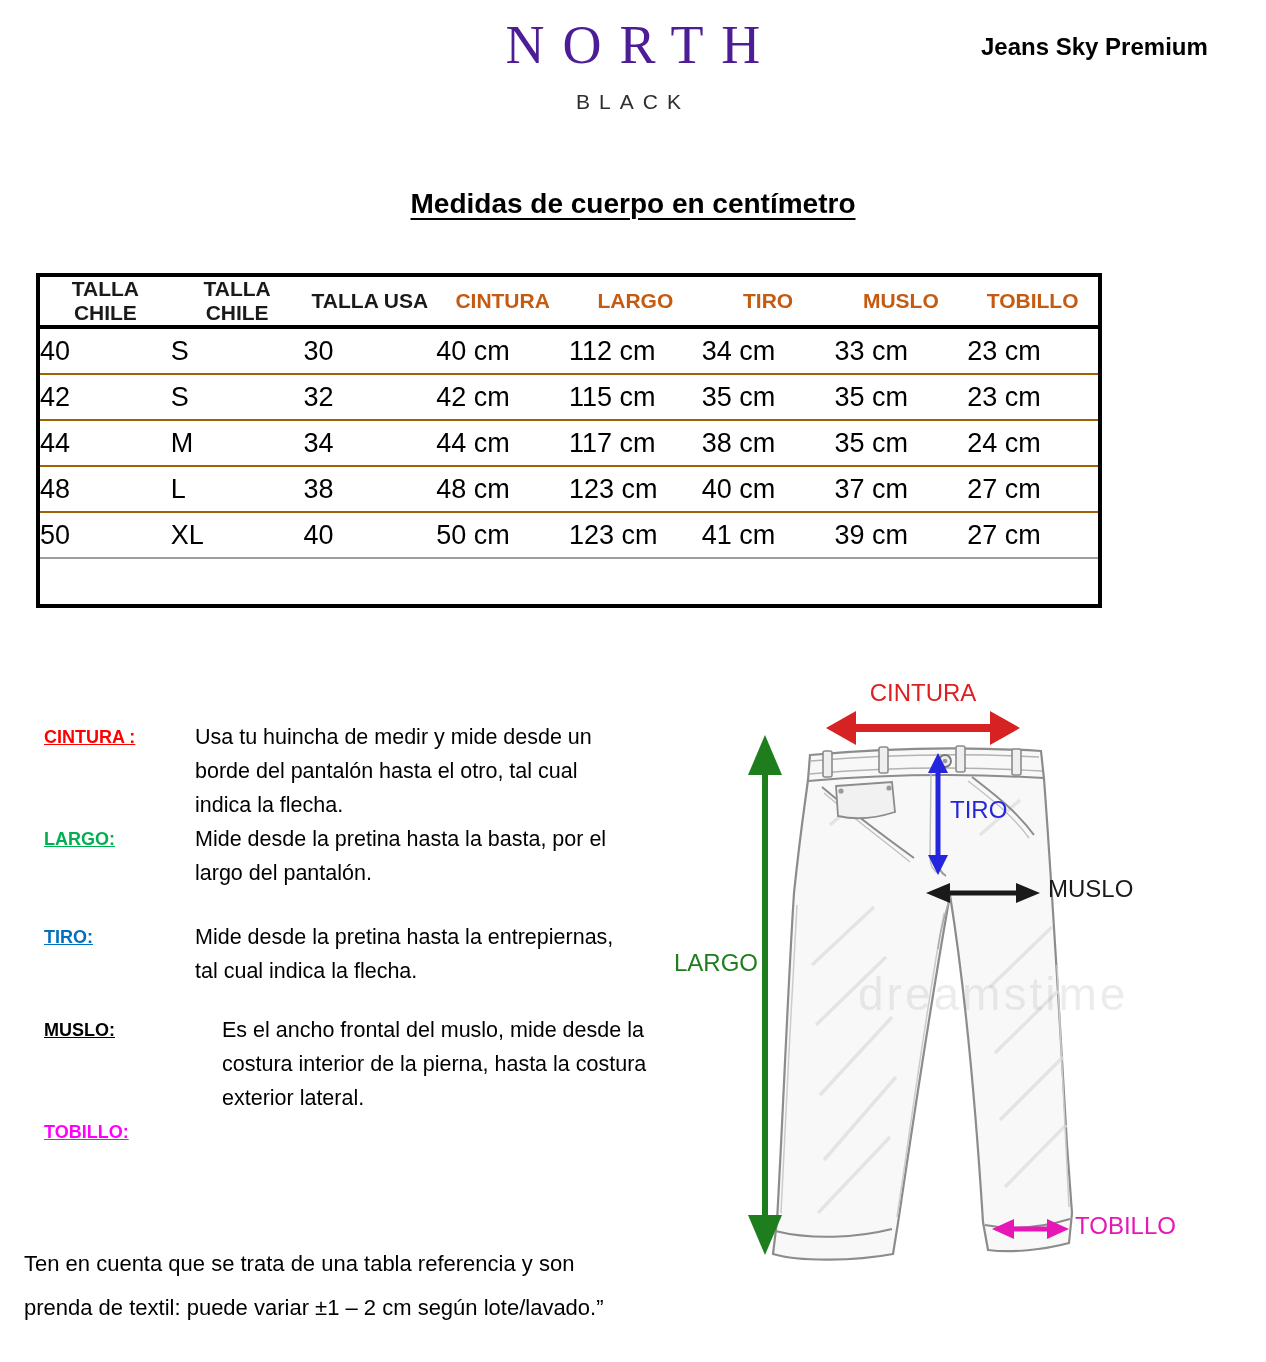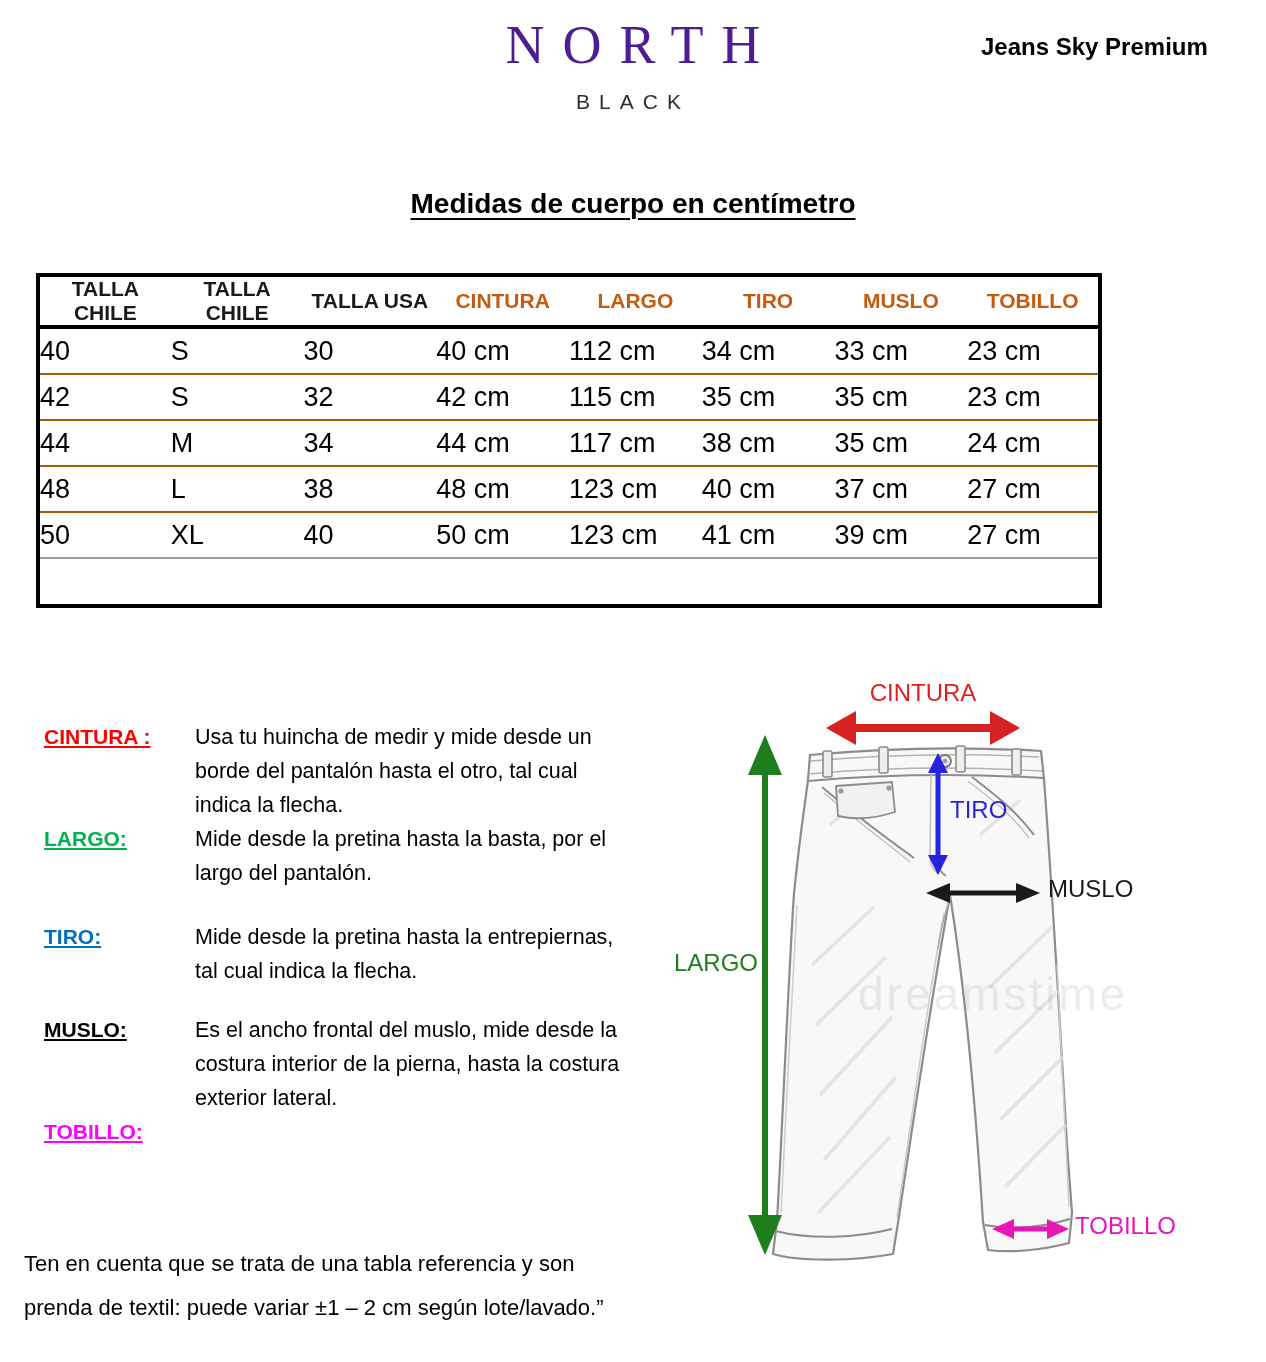--- a/index.html
+++ b/index.html
@@ -23,22 +23,22 @@
   .size-table th{font-size:21px;font-weight:bold;height:34px;padding:0;text-align:center;
                  border-bottom:4px solid #000;}
   .size-table td{font-size:27px;height:44px;padding:0;color:#000;}
   .size-table tbody tr + tr td{border-top:2px solid #a16207;}
   .size-table tfoot td{border-top:2px solid #9e9e9e;height:45px;}
 
   
   .definitions{position:absolute;left:44px;top:720px;width:618px;}
   .def-row{display:flex;align-items:flex-start;}
   .def-row:nth-child(3){margin-top:30px;}
-  .def-row:nth-child(4){margin-top:25px;}
-  .def-term{flex:0 0 151px;font-size:21px;font-weight:bold;text-decoration:underline;
+  .def-row:nth-child(4){margin-top:25px;gap:27px;}
+  .def-term{flex:0 0 151px;font-size:18px;font-weight:bold;text-decoration:underline;
             line-height:34px;white-space:nowrap;}
   .def-text{flex:1;font-size:21.5px;line-height:34px;white-space:pre-line;color:#000;}
 
   .footnote{position:absolute;left:24px;top:1242px;width:680px;margin:0;
             font-size:22px;line-height:44px;white-space:pre-line;color:#000;}
 
   
   .diagram{position:absolute;left:660px;top:665px;width:580px;height:680px;}
   .diagram svg{position:absolute;left:0;top:0;}
   .diagram-label{position:absolute;font-size:24px;font-weight:400;}

